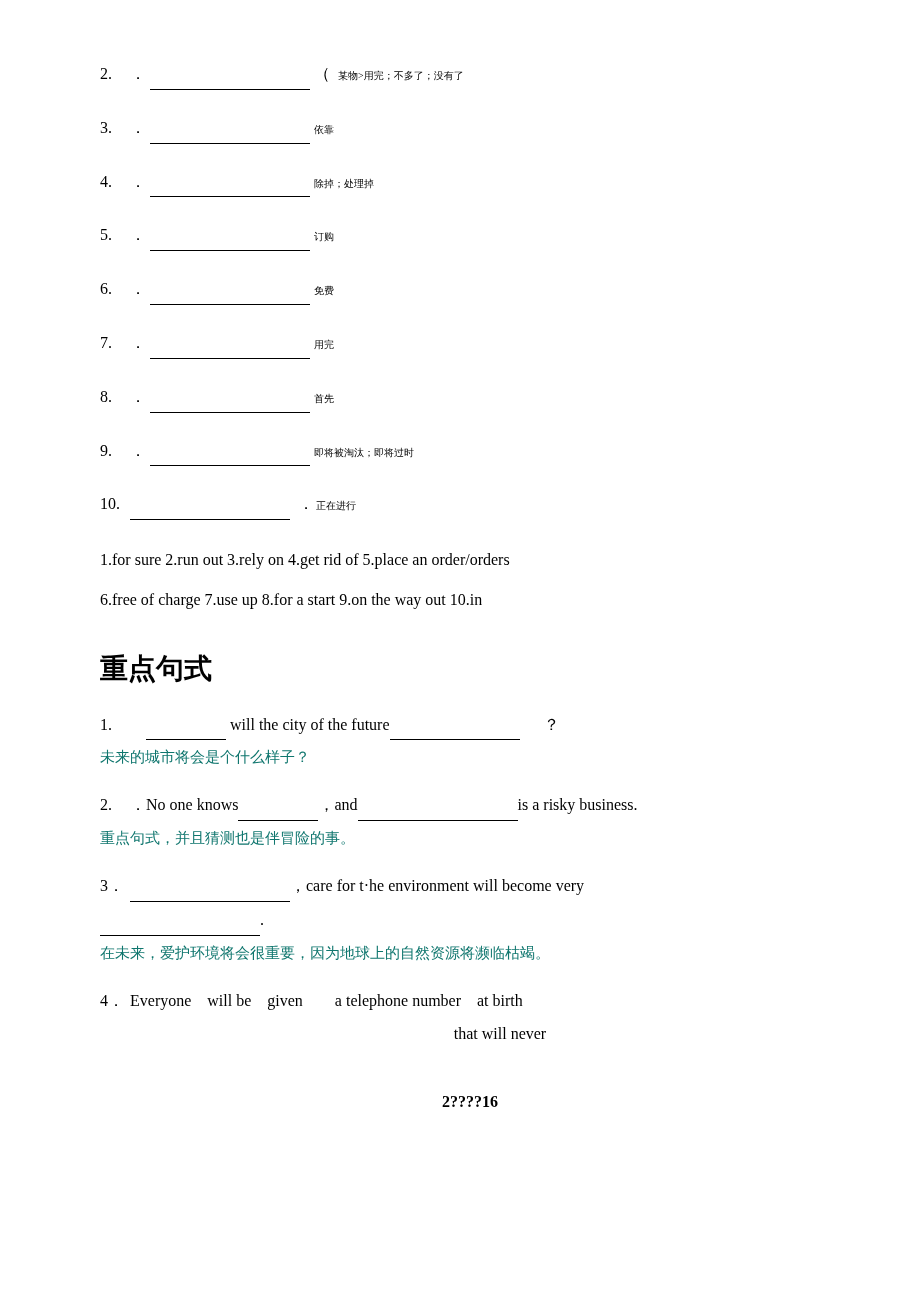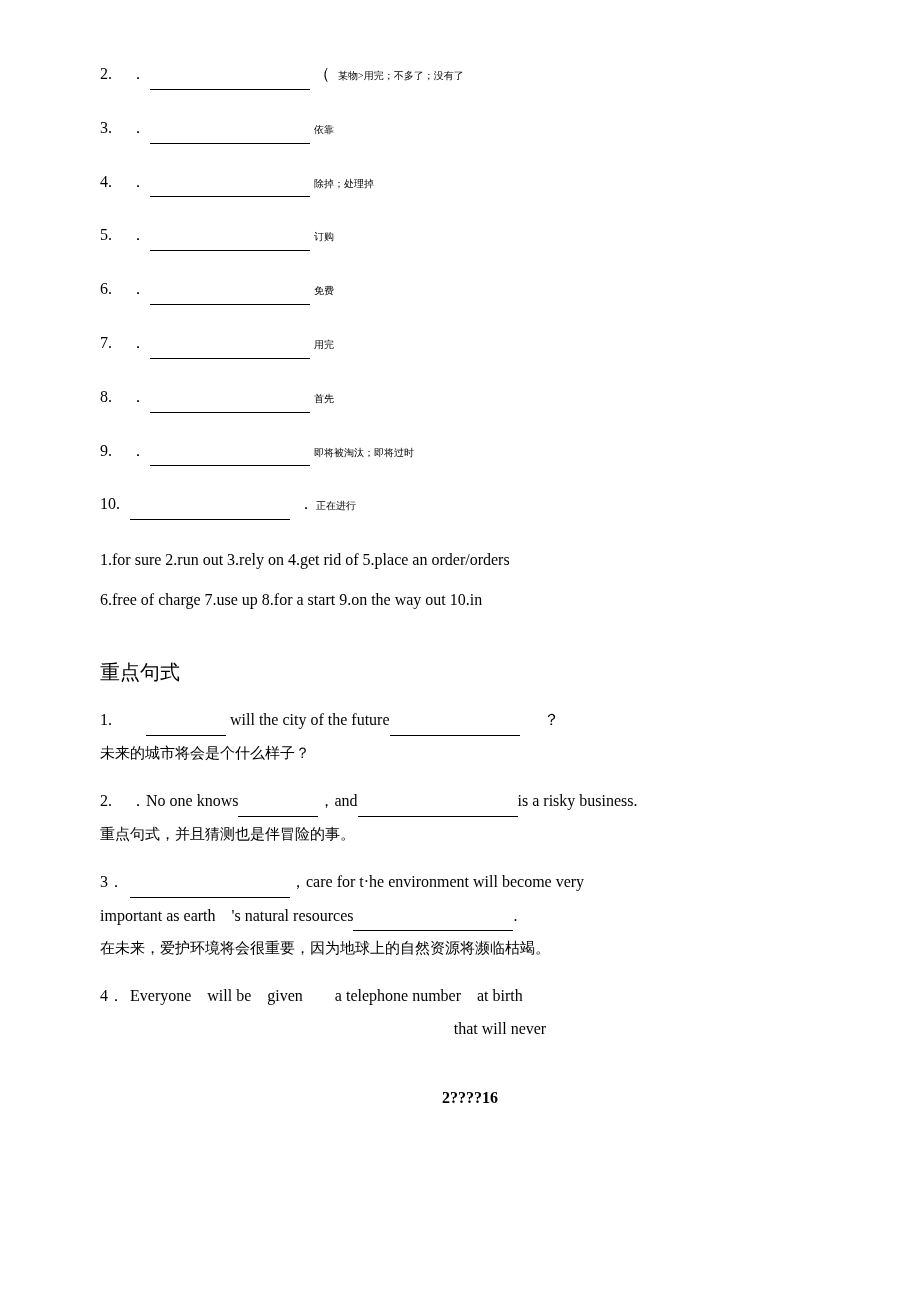--- a/index.html
+++ b/index.html
@@ -36,30 +36,30 @@
       margin-right: 4px;
     }
     .item-paren {
       margin-right: 8px;
     }
     .item-meaning {
       font-size: 10px;
     }
     .answers-section {
       margin-top: 20px;
-      margin-bottom: 38px;
+      margin-bottom: 28px;
       font-size: 16px;
       line-height: 2.0;
     }
     .answers-section p {
       margin-bottom: 8px;
     }
     .section-title {
-      font-size: 20px;
-      font-weight: normal;
+      font-size: 28px;
+      font-weight: bold;
       margin-bottom: 16px;
     }
     .sentence-item {
       margin-bottom: 20px;
     }
     .sentence-row {
       display: flex;
       align-items: baseline;
       flex-wrap: wrap;
       margin-bottom: 4px;
@@ -79,21 +79,21 @@
       display: inline-block;
       border-bottom: 1px solid #000;
       min-width: 130px;
     }
     .blank-long {
       display: inline-block;
       border-bottom: 1px solid #000;
       min-width: 160px;
     }
     .translation {
-      color: #000000;
+      color: #0f766e;
       font-size: 15px;
       margin-left: 0;
       margin-top: 4px;
       margin-bottom: 8px;
     }
     .page-footer {
       text-align: center;
       margin-top: 40px;
       font-size: 16px;
       font-weight: bold;
@@ -203,21 +203,20 @@
   <div class="translation">重点句式，并且猜测也是伴冒险的事。</div>
 </div>
 
 <div class="sentence-item">
   <div class="sentence-row">
     <span class="sentence-num">3．</span>
     <span class="blank-long" style="min-width:160px;">&nbsp;</span>
     <span>，care for t·he environment will become very</span>
   </div>
   <div class="sentence-row">
-    <span>important as earth　's natural resources</span>
     <span class="blank-long" style="min-width:160px;">&nbsp;</span>
     <span>.</span>
   </div>
   <div class="translation">在未来，爱护环境将会很重要，因为地球上的自然资源将濒临枯竭。</div>
 </div>
 
 <div class="sentence-item">
   <div class="sentence-row">
     <span class="sentence-num">4．</span>
     <span>Everyone　will be　given　　a telephone number　at birth</span>

